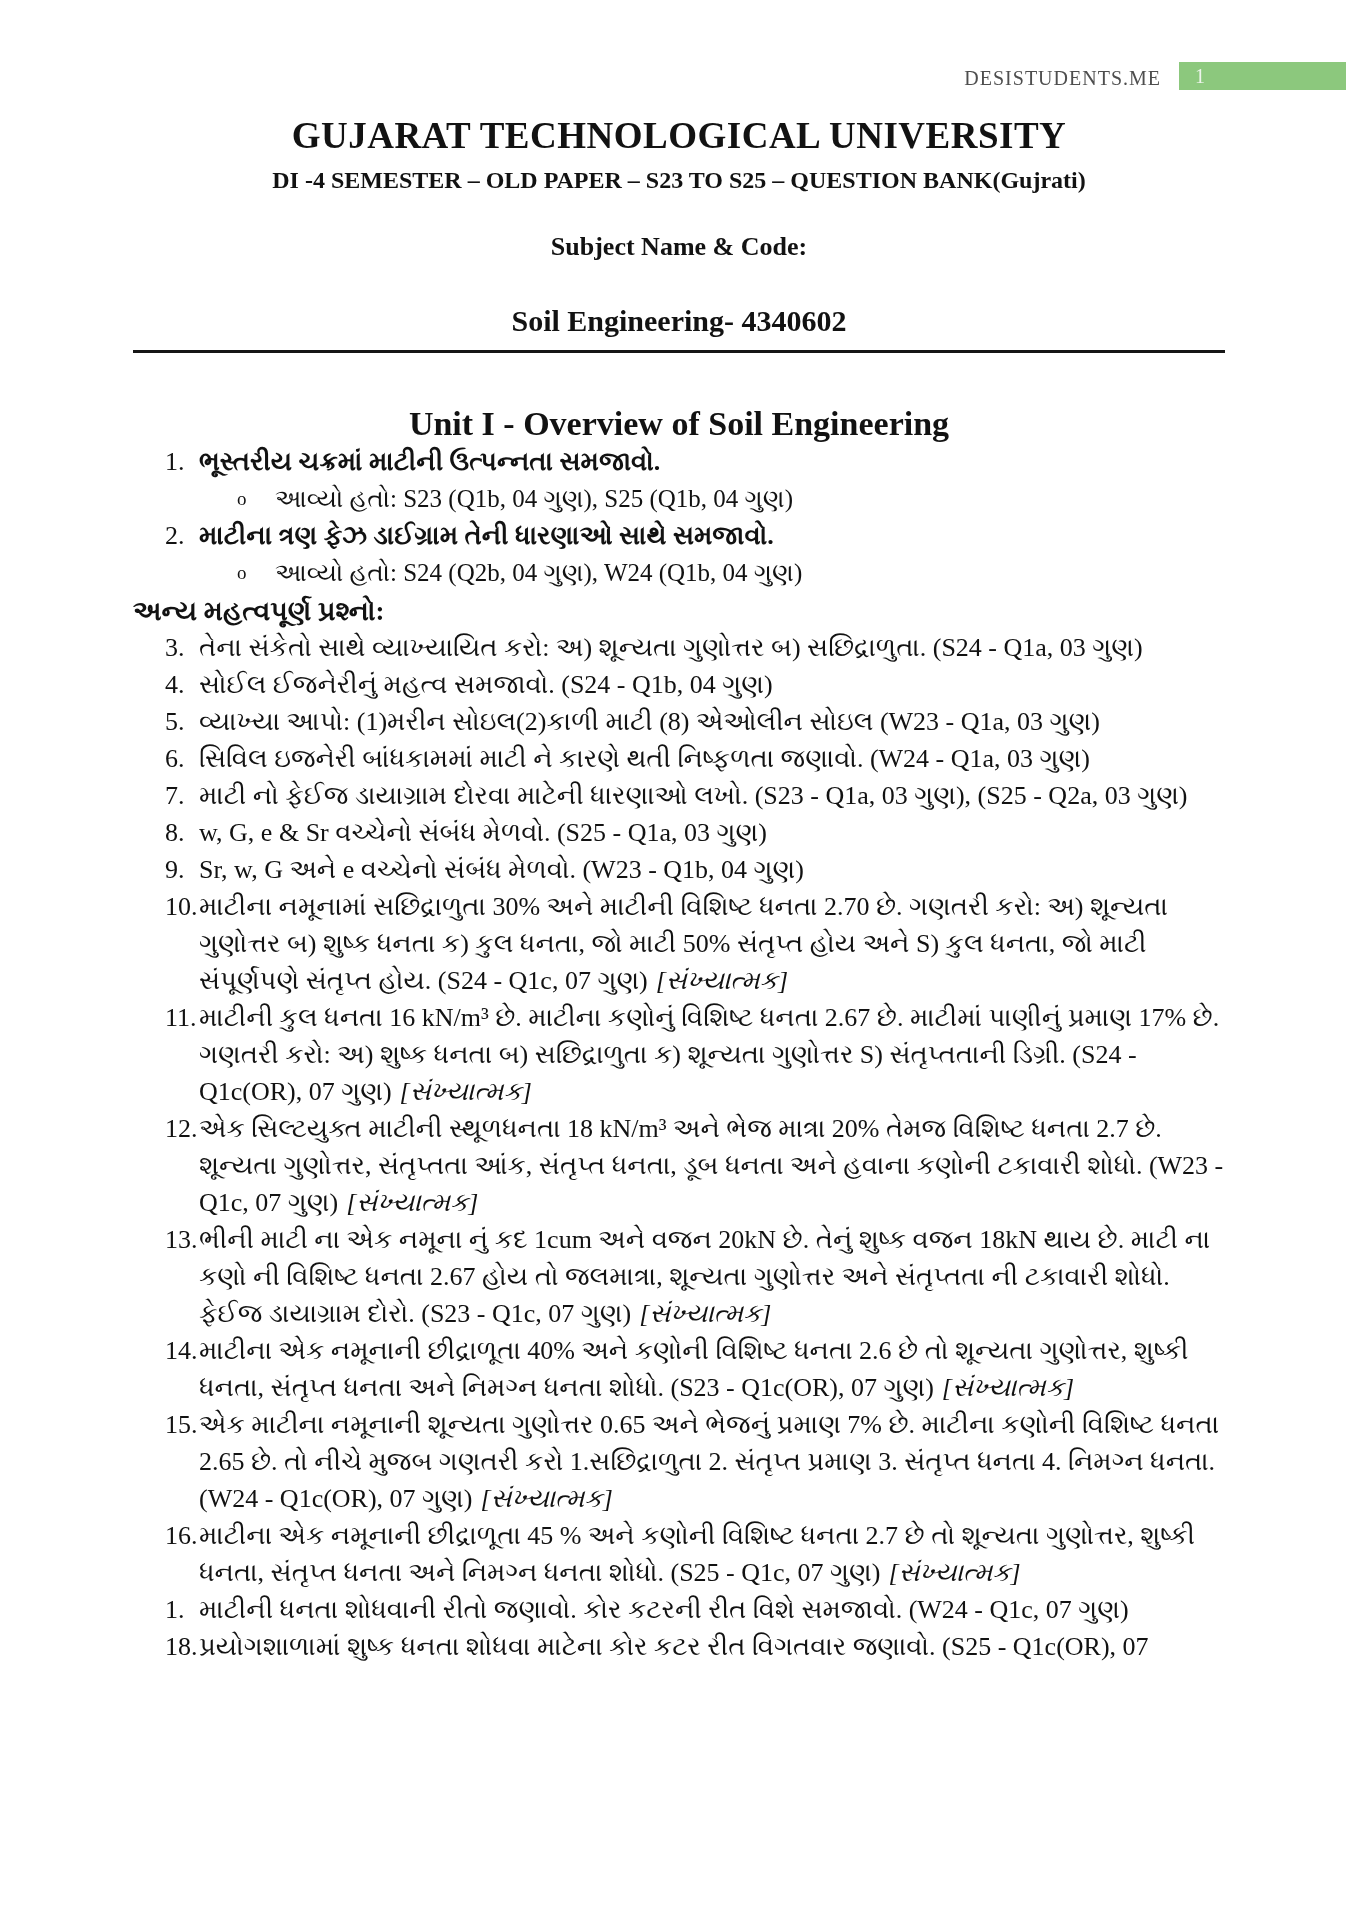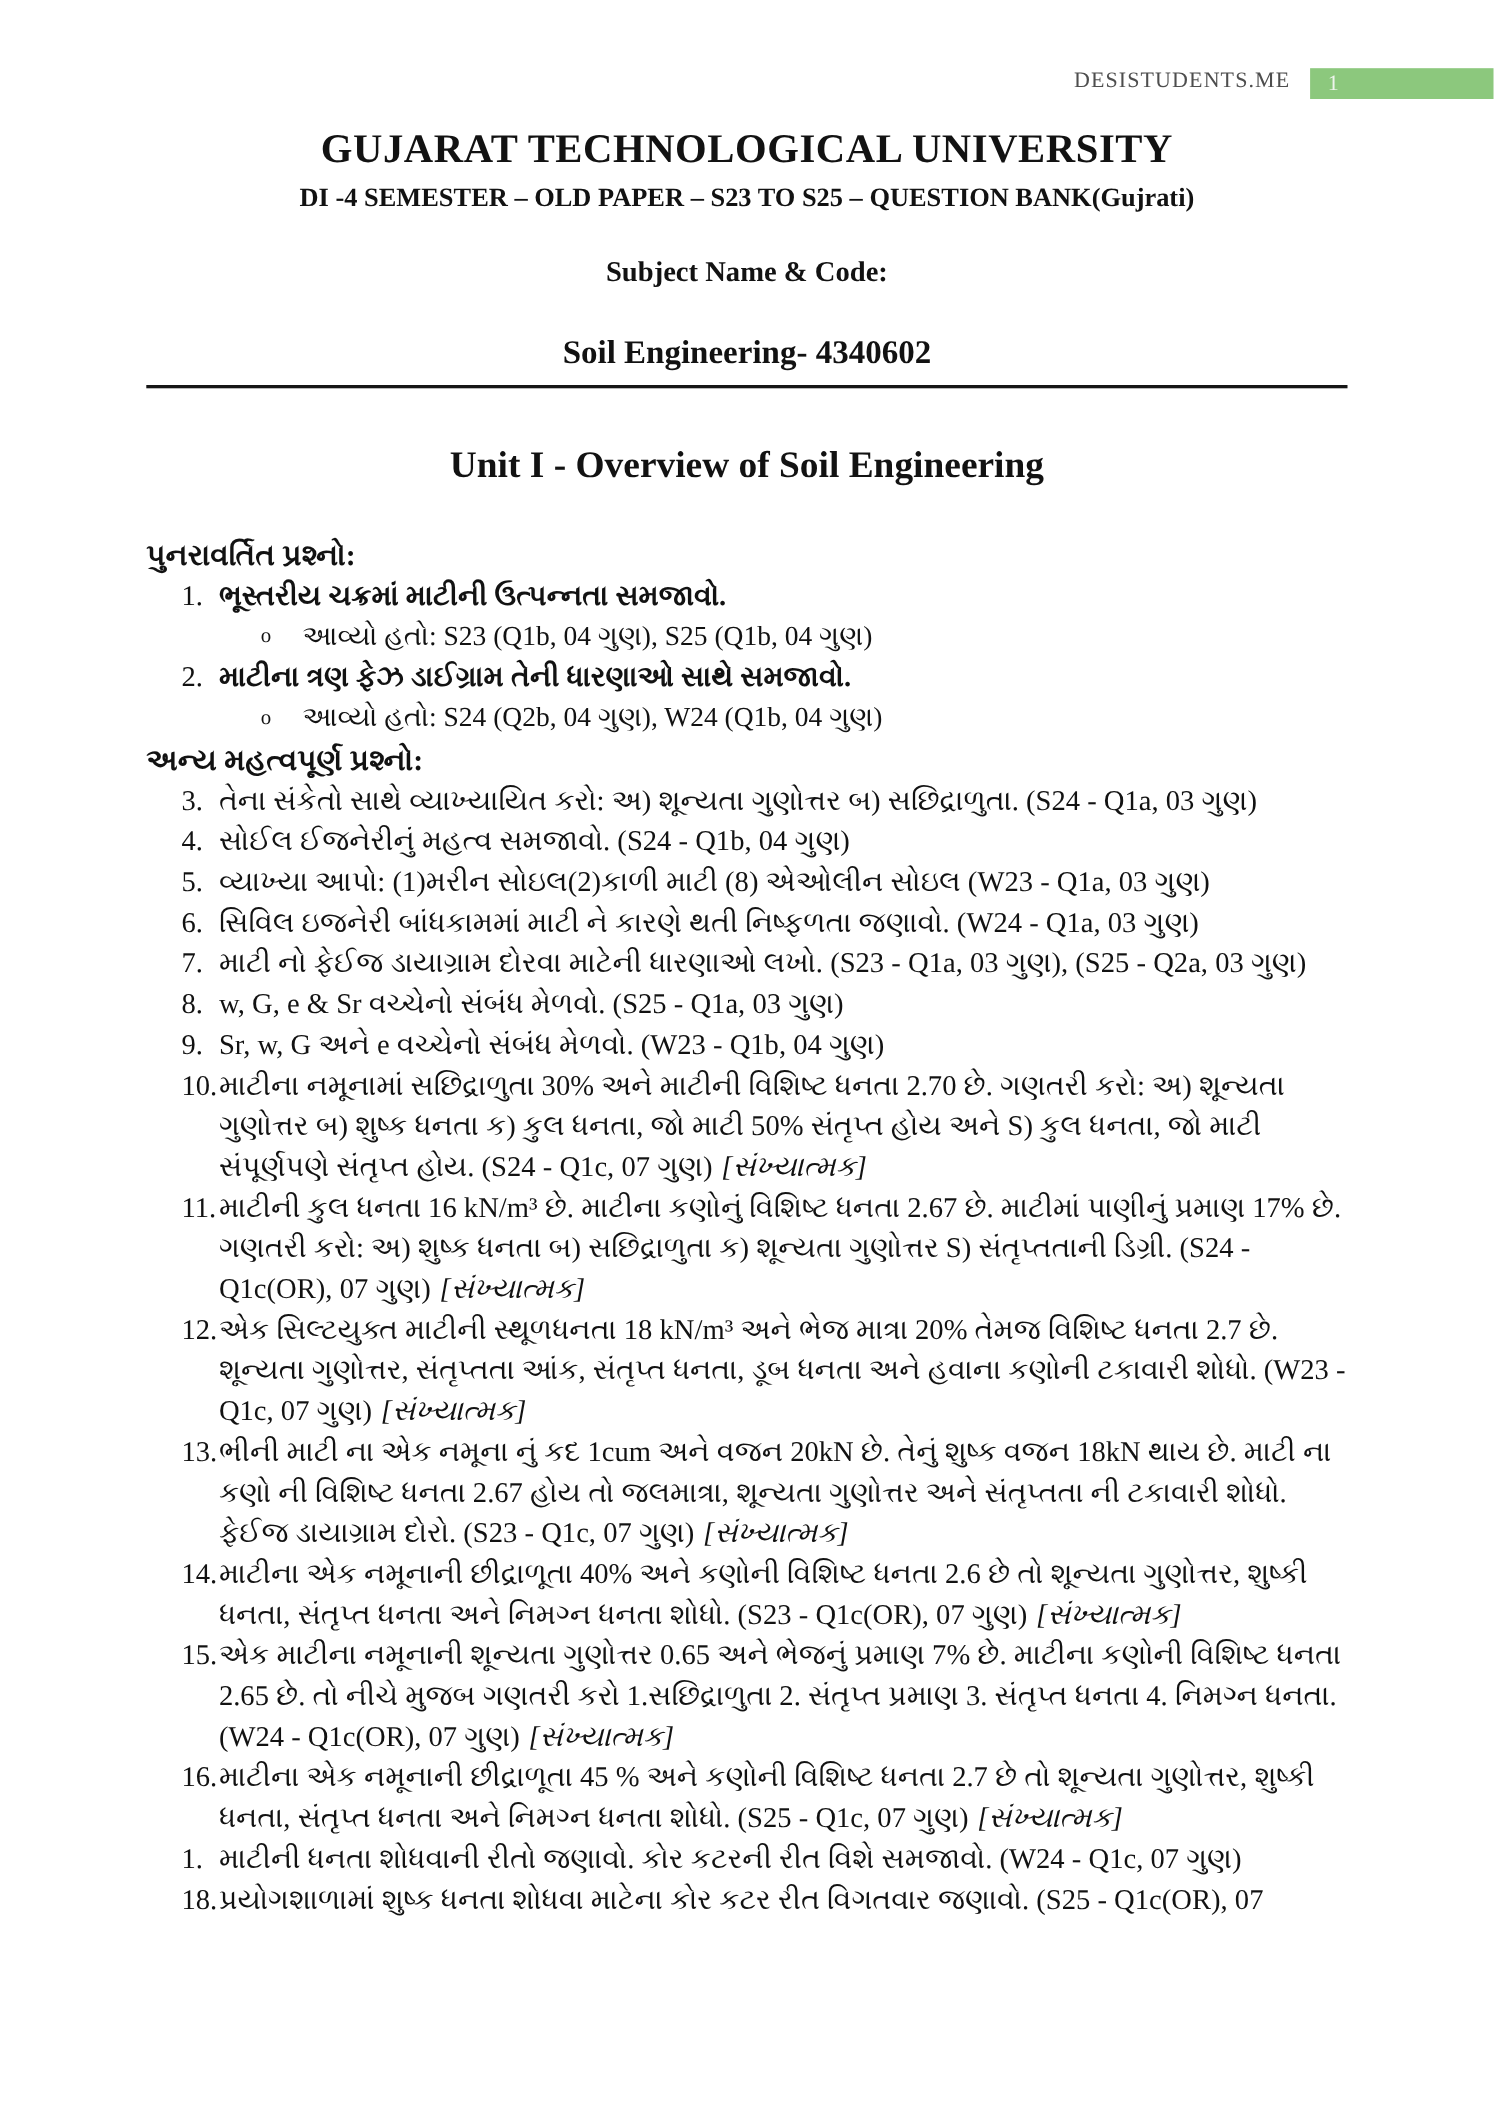--- a/index.html
+++ b/index.html
@@ -6,22 +6,22 @@
   .page {
     position:relative;
     width:1358px; height:1920px;
     background:#ffffff;
     color:#121212;
     font-family:"Liberation Serif","DejaVu Serif",serif;
     overflow:hidden;
   }
   
   .header-bar {
-    position:absolute; top:62px; right:0;
-    display:flex; align-items:flex-start;
+    position:absolute; top:62px; right:12px;
+    display:flex; align-items:flex-end;
   }
   .site-watermark {
     font-size:20px; color:#4e4e4e; letter-spacing:1px;
   }
   .page-badge {
     width:167px; height:28px; margin-left:18px;
     background:#8cc87d; color:#eef4ec;
     font-size:20px; line-height:28px;
     padding-left:16px; box-sizing:border-box;
   }
@@ -63,21 +63,20 @@
       <div class="univ-title">GUJARAT TECHNOLOGICAL UNIVERSITY</div>
       <div class="subtitle">DI -4 SEMESTER – OLD PAPER – S23 TO S25 – QUESTION BANK(Gujrati)</div>
       <div class="subject-label">Subject Name &amp; Code:</div>
       <div class="subject-name">Soil Engineering- 4340602</div>
     </div>
 
     <div class="rule"></div>
 
     <div class="unit-heading">Unit I - Overview of Soil Engineering</div>
 
-    <div class="section-heading first">પુનરાવર્તિત પ્રશ્નો:</div>
     <div class="qlist" id="repeated-list">
         <div class="qitem bold">
           <span class="qnum">1.</span>
           <span class="qtext"><span>ભૂસ્તરીય ચક્રમાં માટીની ઉત્પન્નતા સમજાવો.</span></span>
         </div>
         <div class="sub-row">
           <span class="sub-marker">o</span>
           <span>આવ્યો હતો: S23 (Q1b, 04 ગુણ), S25 (Q1b, 04 ગુણ)</span>
         </div>
         <div class="qitem bold">

